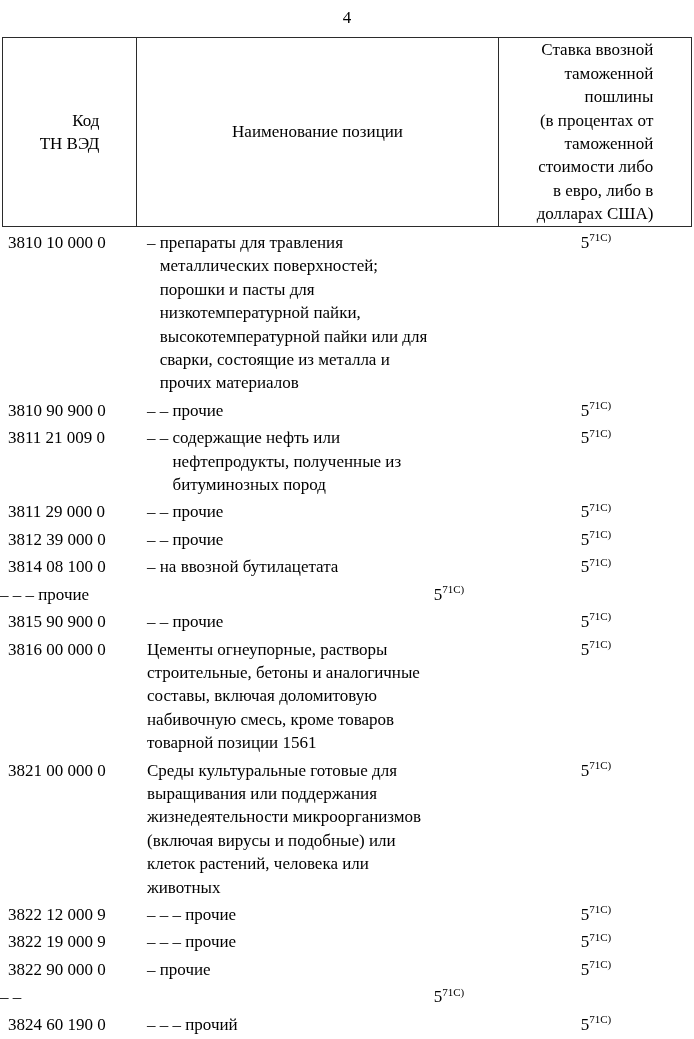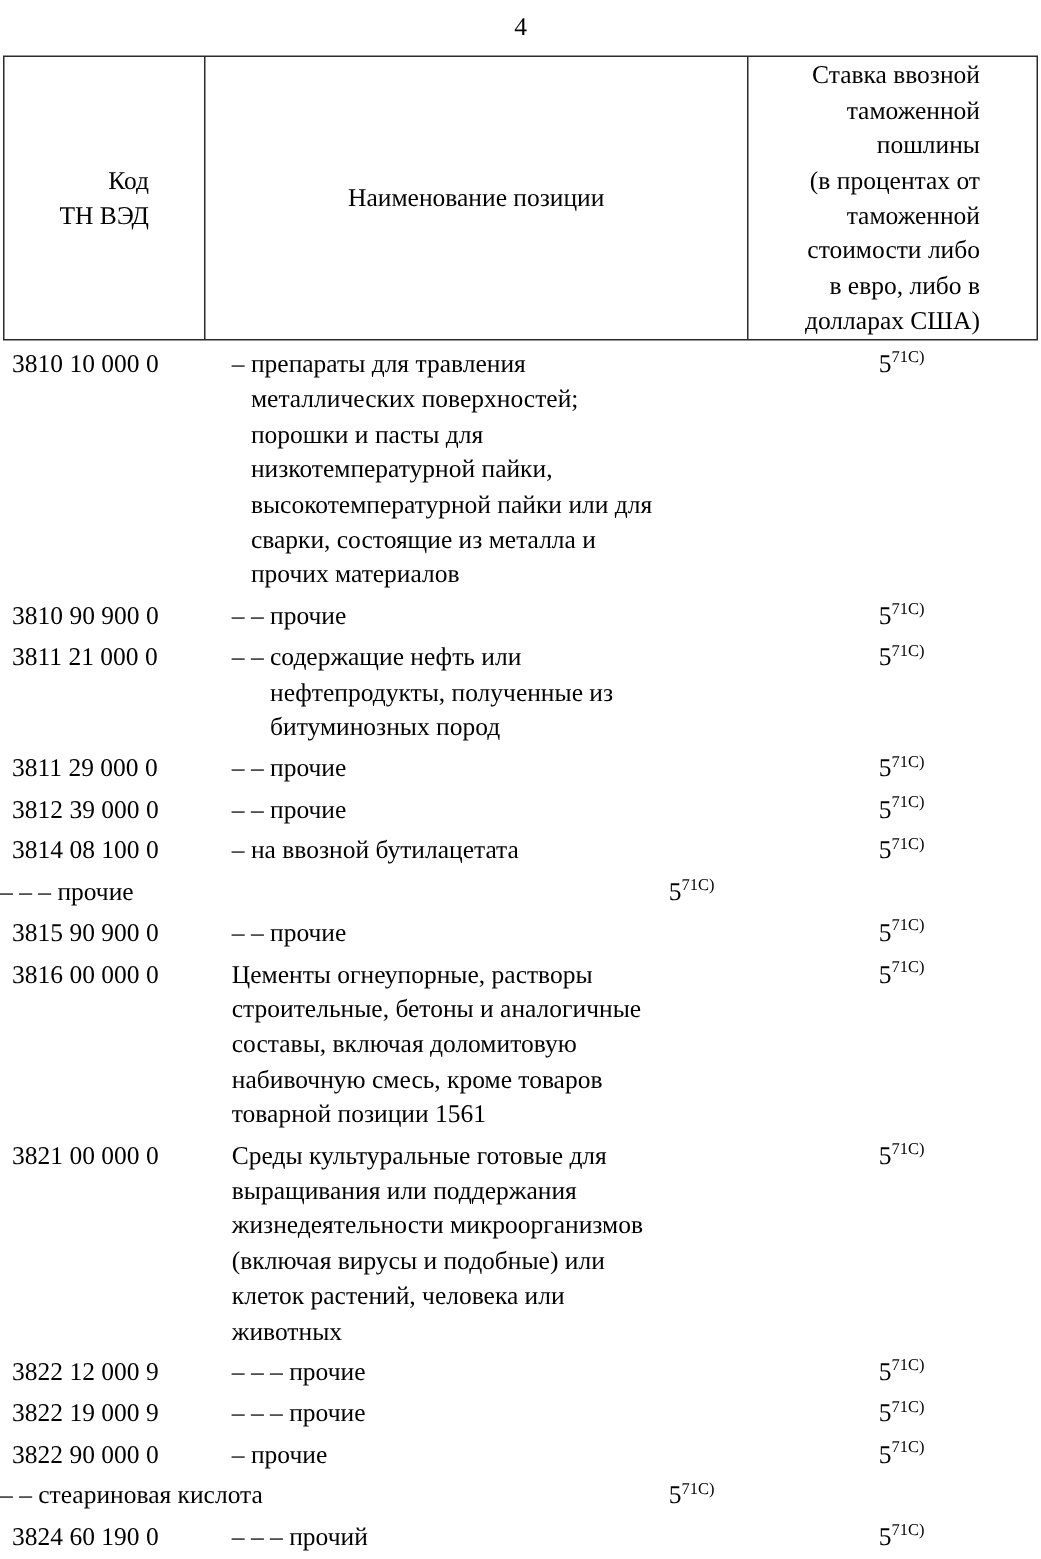--- a/index.html
+++ b/index.html
@@ -48,21 +48,20 @@
   .h-cell.c3 {
     width: 192px;
   }
   .tbl-body {
     margin-top: 4px;
   }
   .row {
     display: flex;
     line-height: 23.4px;
     margin-bottom: 4px;
-    gap: 12px;
   }
   .cell-code {
     box-sizing: border-box;
     width: 147px;
     padding-left: 8px;
     white-space: nowrap;
   }
   .cell-desc {
     box-sizing: border-box;
     width: 353px;
@@ -121,21 +120,21 @@
     </div>
     <div class="row">
       <div class="cell-code">3810 90 900 0</div>
       <div class="cell-desc">
         <span class="prefix">– – </span>
         <span class="desc-text">прочие</span>
       </div>
       <div class="cell-rate"><span>5</span><sup>71C)</sup></div>
     </div>
     <div class="row">
-      <div class="cell-code">3811 21 000 0</div>
+      <div class="cell-code">3811 21 009 0</div>
       <div class="cell-desc">
         <span class="prefix">– – </span>
         <span class="desc-text">содержащие нефть или
 нефтепродукты, полученные из
 битуминозных пород</span>
       </div>
       <div class="cell-rate"><span>5</span><sup>71C)</sup></div>
     </div>
     <div class="row">
       <div class="cell-code">3811 29 000 0</div>
@@ -221,21 +220,20 @@
       <div class="cell-code">3822 90 000 0</div>
       <div class="cell-desc">
         <span class="prefix">– </span>
         <span class="desc-text">прочие</span>
       </div>
       <div class="cell-rate"><span>5</span><sup>71C)</sup></div>
     </div>
     <div class="row">
       <div class="cell-desc">
         <span class="prefix">– – </span>
-        <span class="desc-text">стеариновая кислота</span>
       </div>
       <div class="cell-rate"><span>5</span><sup>71C)</sup></div>
     </div>
     <div class="row">
       <div class="cell-code">3824 60 190 0</div>
       <div class="cell-desc">
         <span class="prefix">– – – </span>
         <span class="desc-text">прочий</span>
       </div>
       <div class="cell-rate"><span>5</span><sup>71C)</sup></div>

